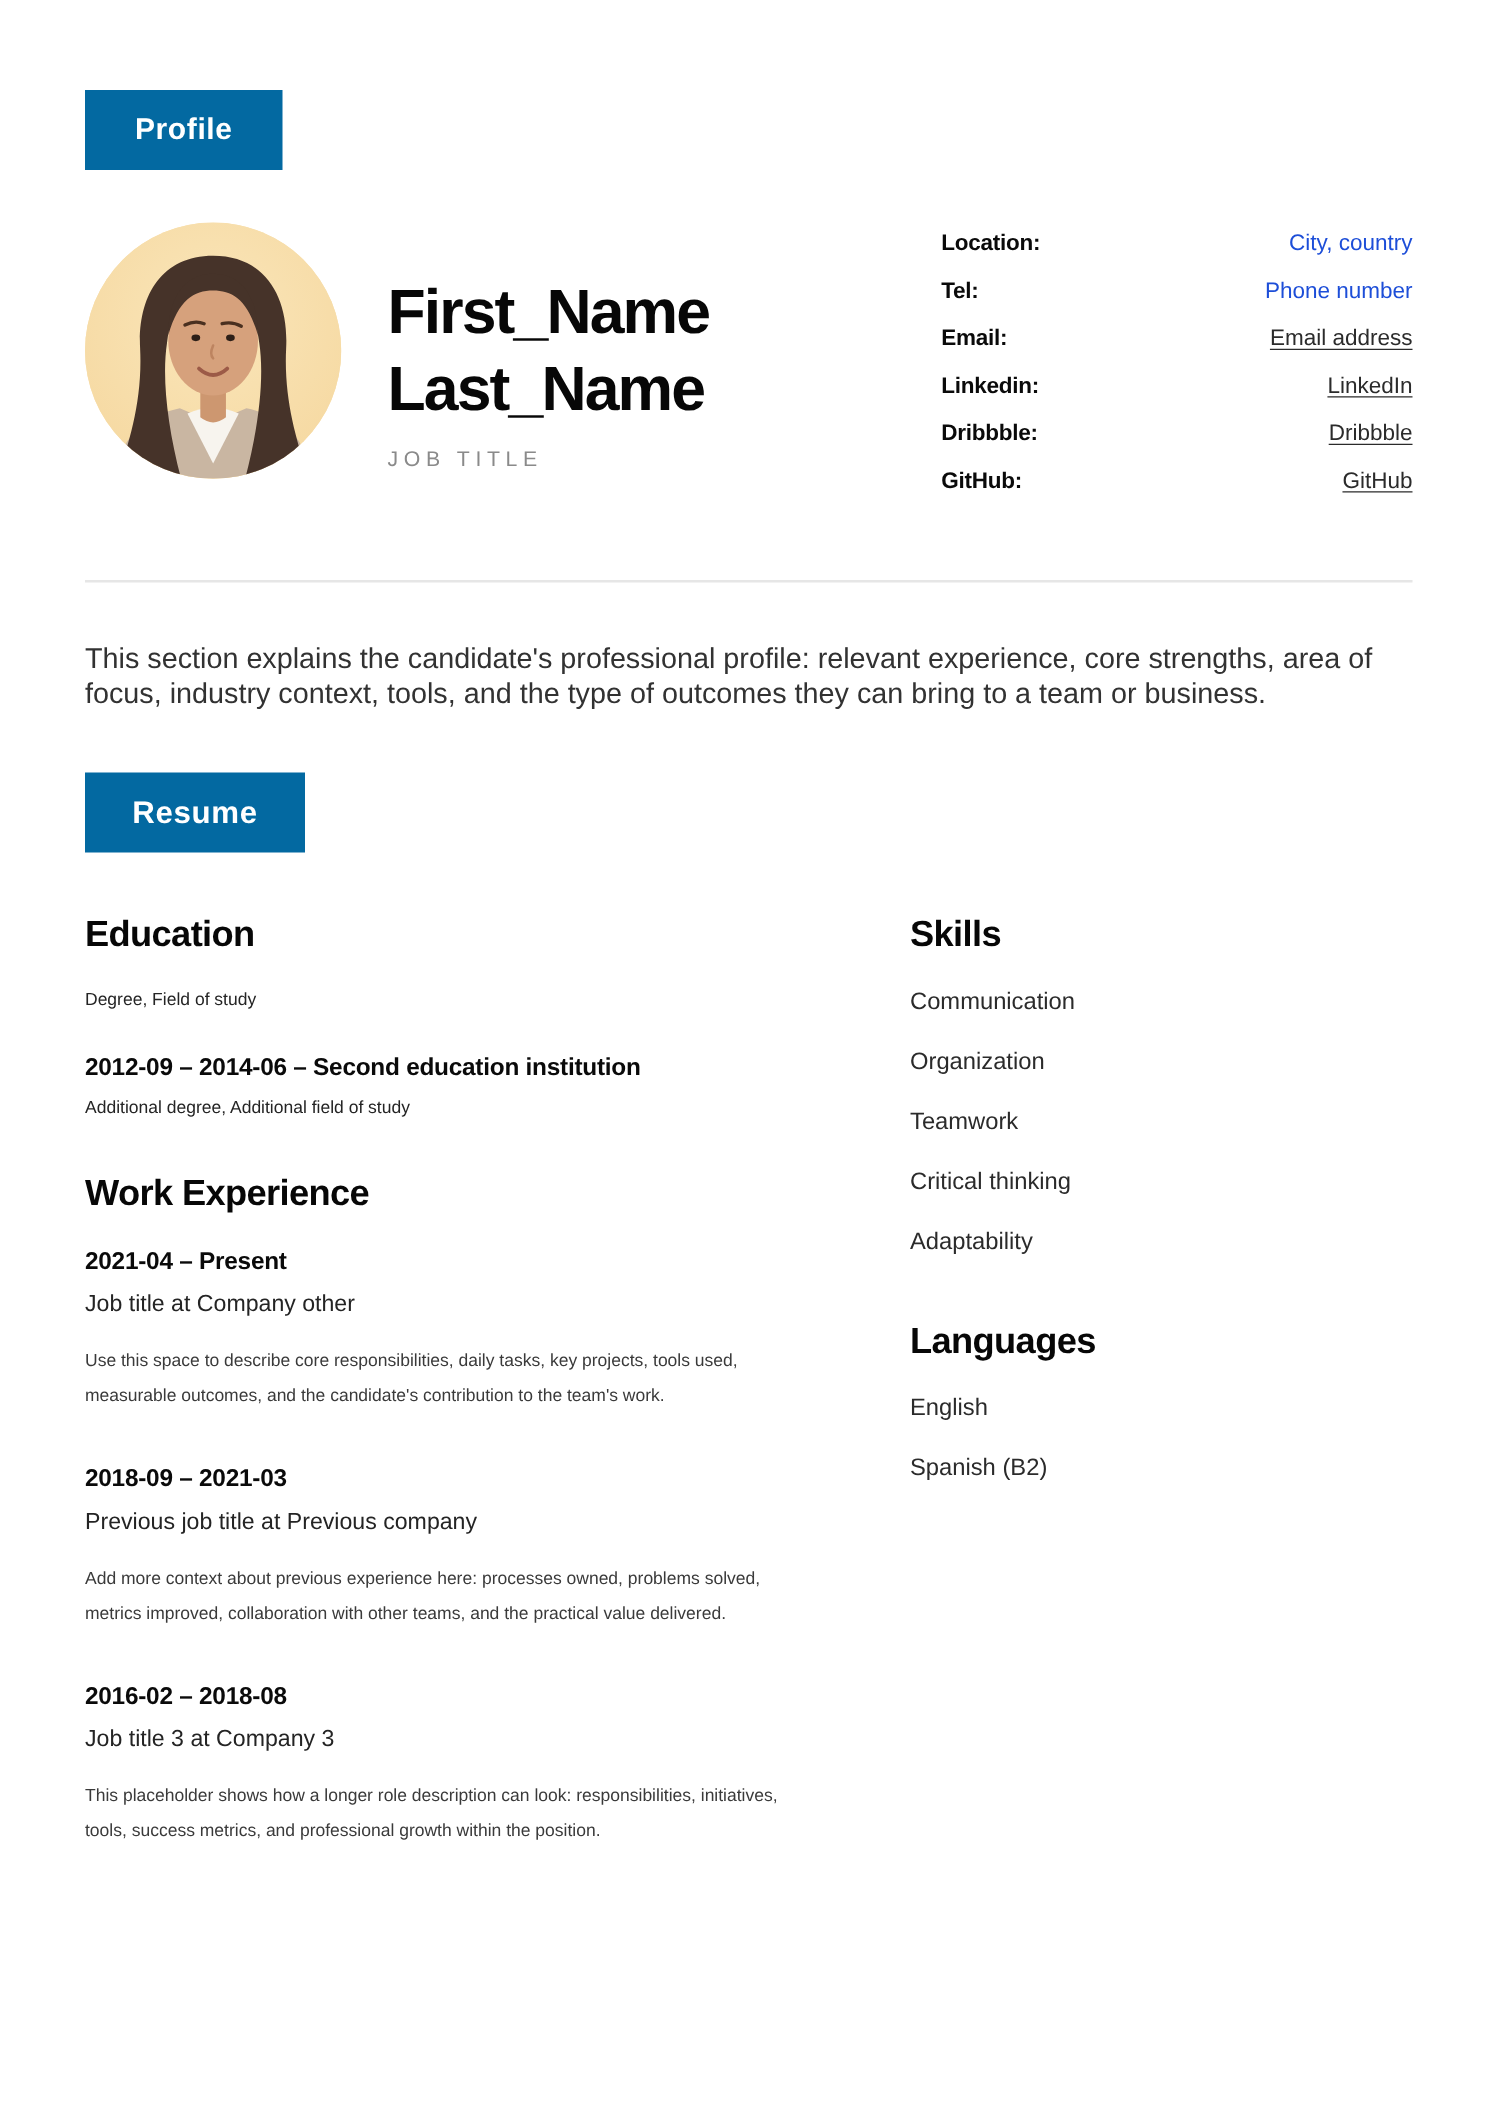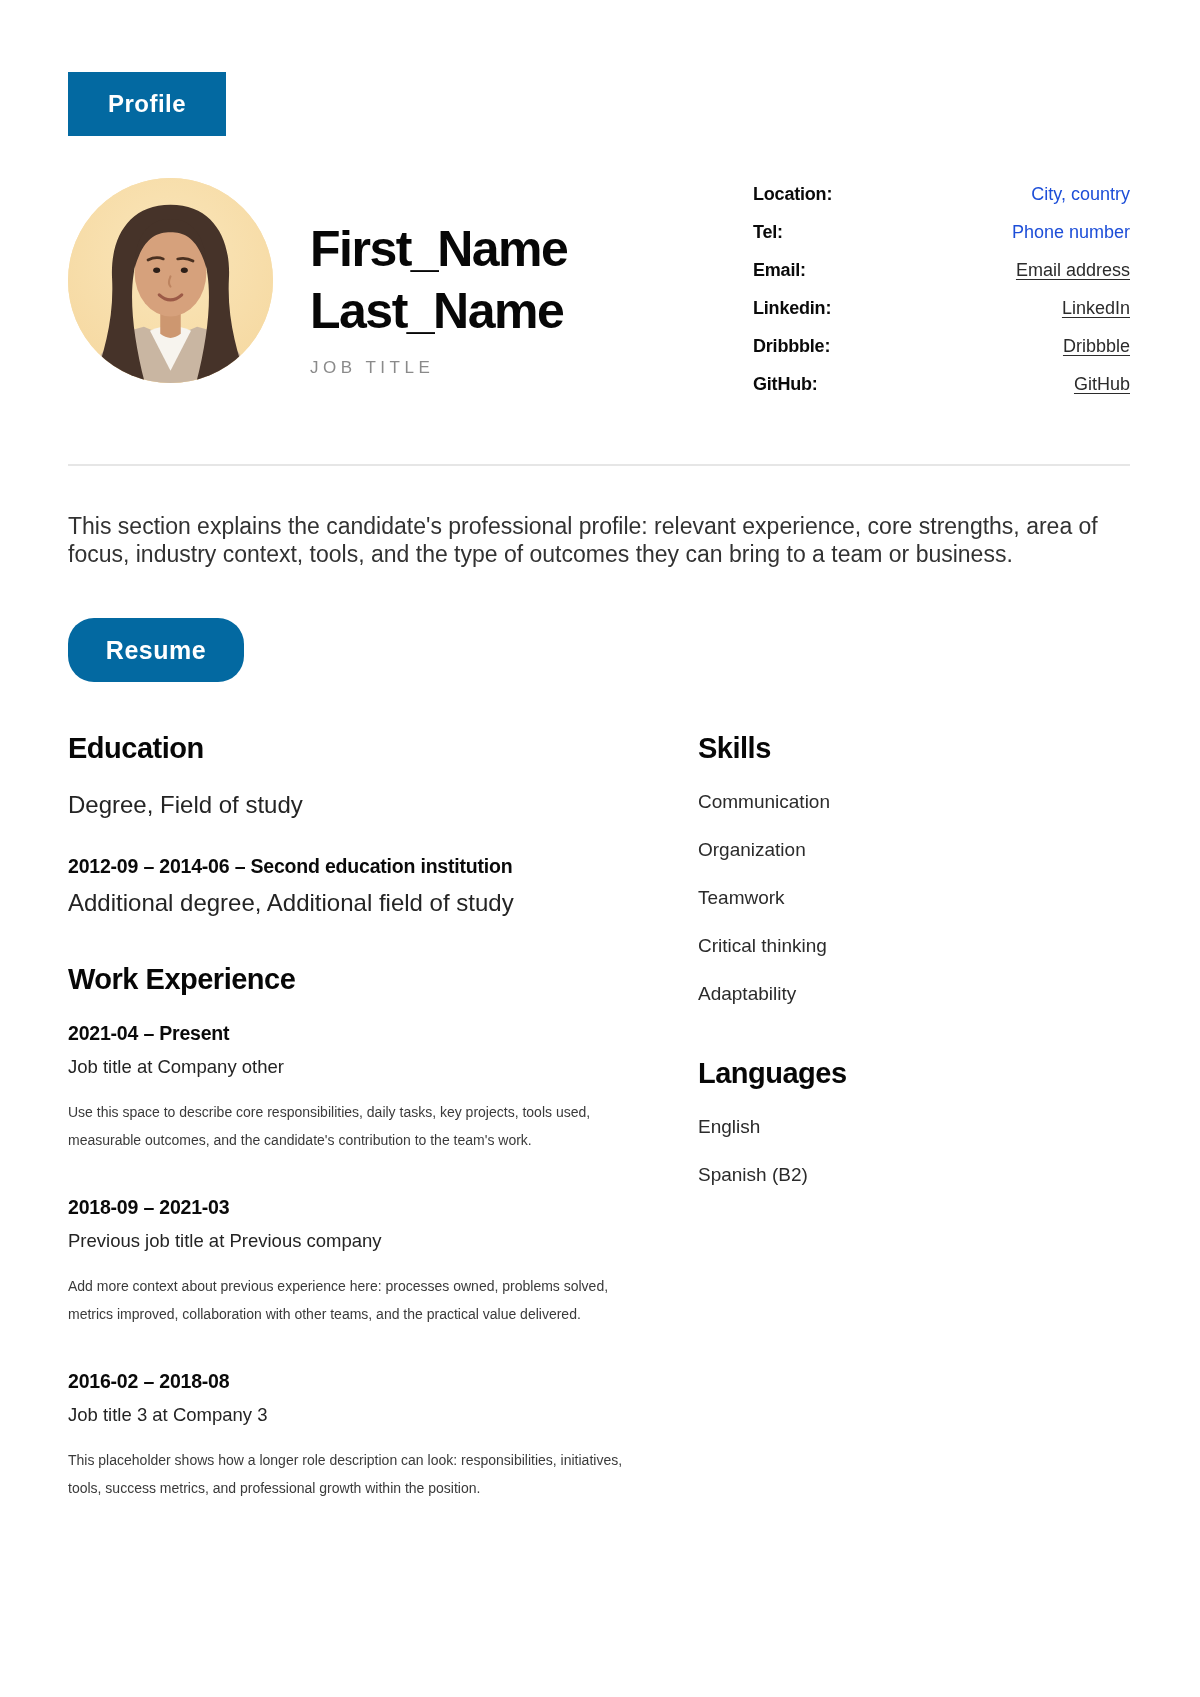--- a/index.html
+++ b/index.html
@@ -13,21 +13,21 @@
   }
   .page { padding: 72px 70px 0 68px; }
 
   
   .badge {
     display: flex; align-items: center; justify-content: center;
     background: #0369a1; color: #fff;
     font-weight: bold; letter-spacing: 0.5px;
   }
   .badge-profile { width: 158px; height: 64px; font-size: 24px; }
-  .badge-resume  { width: 176px; height: 64px; font-size: 25px; margin-top: 50px; border-radius: 26px; }
+  .badge-resume  { width: 176px; height: 64px; font-size: 25px; margin-top: 50px; }
 
   
   .header { display: flex; margin-top: 42px; }
   .photo {
     width: 205px; height: 205px; border-radius: 50%;
     overflow: hidden; flex: none; background: #f8dfae;
   }
   .photo svg { display: block; width: 100%; height: 100%; }
   .name-block { margin-left: 37px; padding-top: 40px; flex: 1; min-width: 0; }
   .name {
@@ -47,33 +47,33 @@
   .c-value { color: #1d4ed8; text-align: right; text-decoration: none; }
   a.c-value { color: #2b2b2b; text-decoration: underline; text-underline-offset: 3px; cursor: pointer; }
 
   .divider { border-top: 2px solid #e6e6e6; margin-top: 52px; }
 
   .summary {
     margin-top: 46px; font-size: 23px; line-height: 28px; color: #323232;
   }
 
   
-  .columns { display: grid; grid-template-columns: 590px 1fr; column-gap: 40px; margin-top: 50px; }
+  .columns { display: grid; grid-template-columns: 590px 1fr; column-gap: 70px; margin-top: 50px; }
   h2.section-h {
     font-size: 29px; font-weight: bold; color: #070707;
     margin: 0 0 26px 0; letter-spacing: -0.5px;
   }
   h2.section-h.work { margin-top: 46px; }
   h2.section-h.langs { margin-top: 52px; }
 
   .entry-title, .entry-dates {
     font-size: 19.5px; font-weight: bold; color: #0a0a0a;
     letter-spacing: -0.2px; margin-bottom: 11px;
   }
-  .entry-sub { font-size: 24px; color: #242424; margin-bottom: 36px; }
+  .entry-sub { font-size: 14px; color: #242424; margin-bottom: 36px; }
   .entry-role { font-size: 18.5px; color: #242424; margin-bottom: 20px; }
   .entry-desc {
     font-size: 14px; line-height: 28px; color: #3a3a3a;
     margin-bottom: 42px; max-width: 562px;
   }
   .entry-desc.last { margin-bottom: 0; }
 
   .list-item { font-size: 19px; color: #2b2b2b; margin-bottom: 26px; }
 </style>
 </head>

